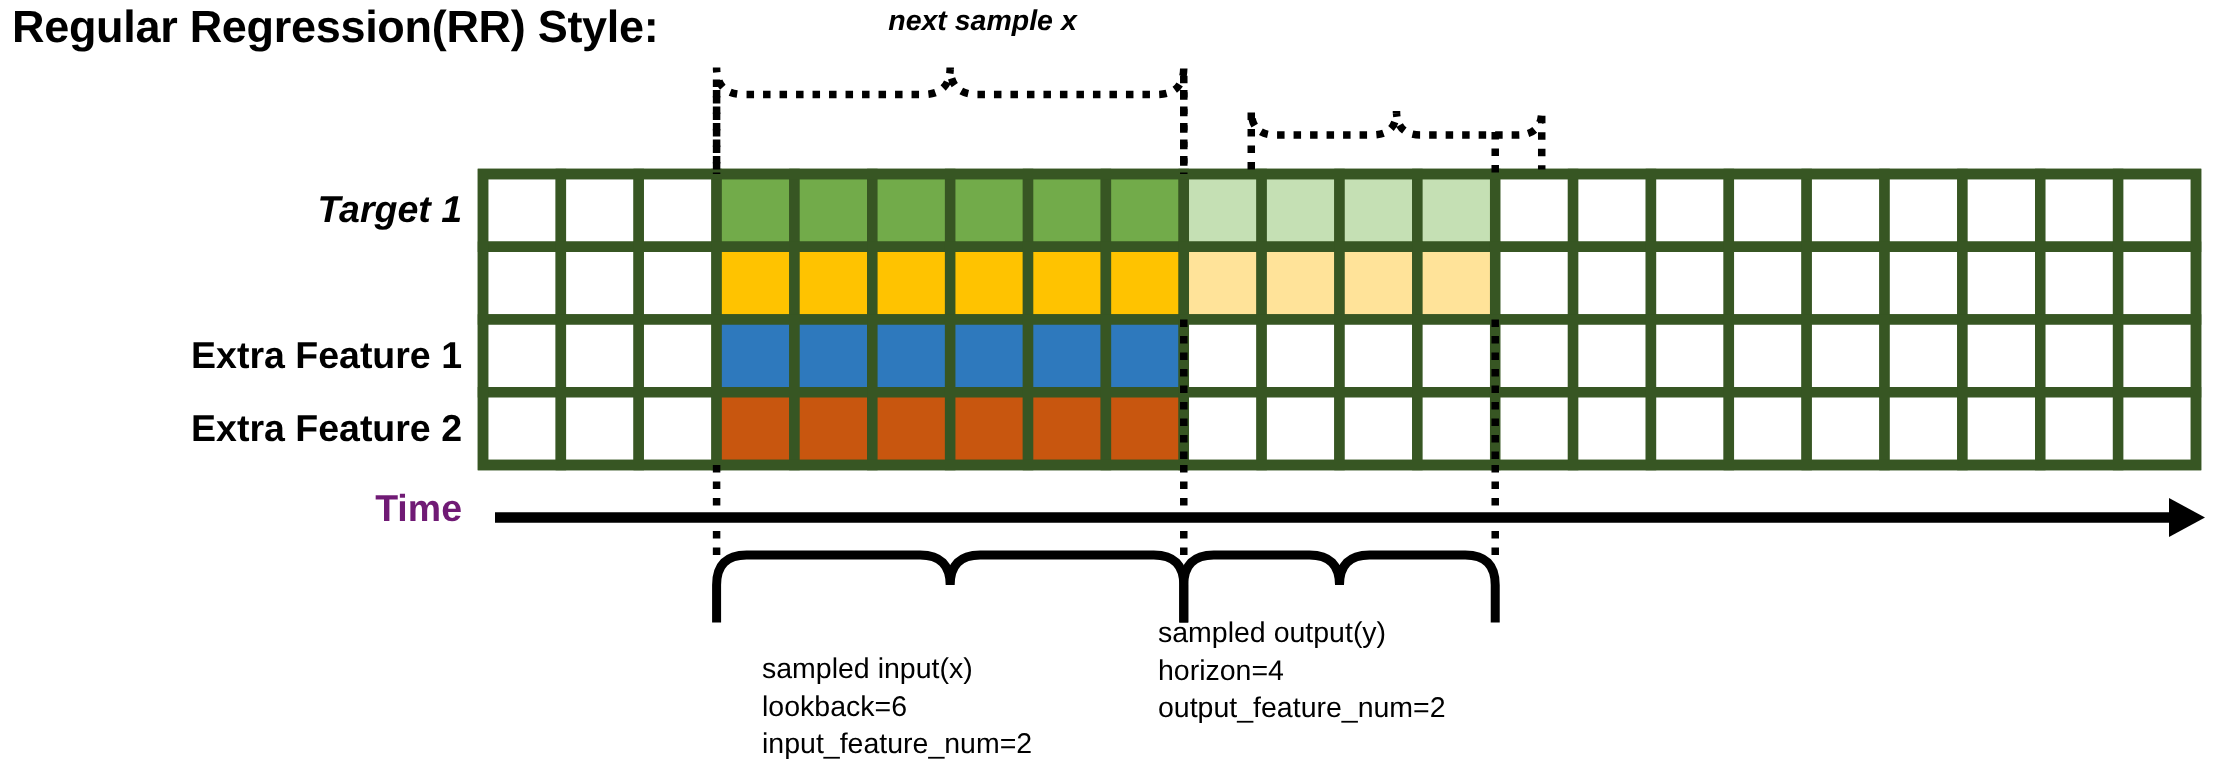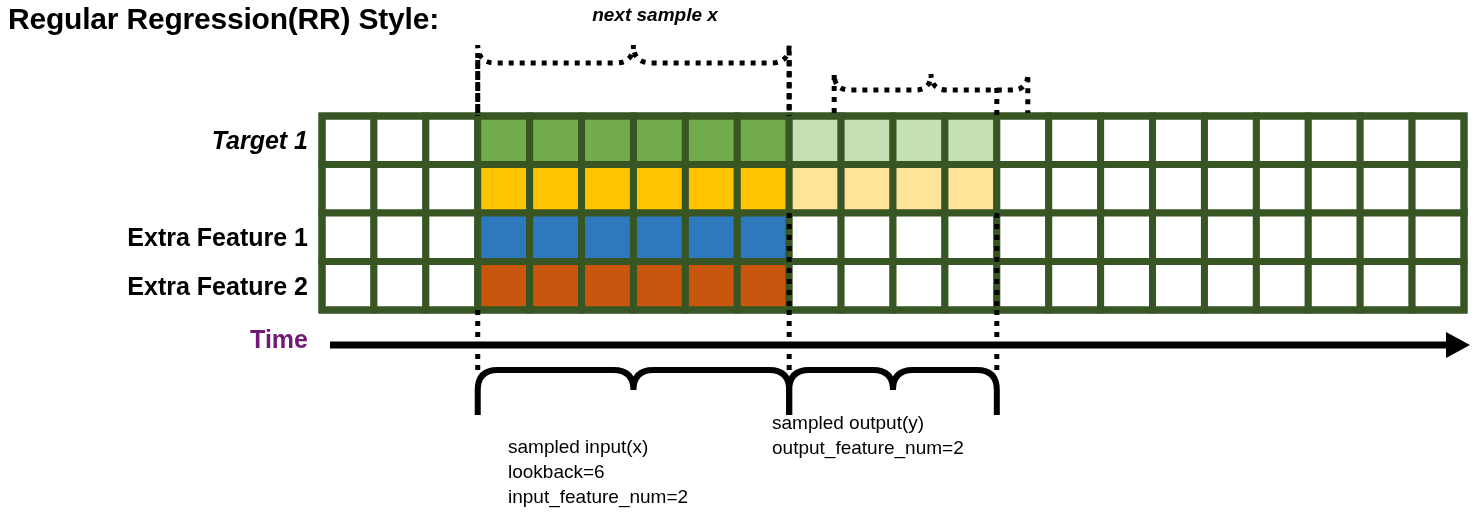--- a/index.html
+++ b/index.html
@@ -103,20 +103,21 @@
 
   <div class="abs" id="time-label">Time</div>
 
   <div class="abs caption" id="caption-input">
     <div>sampled input(x)</div>
     <div>lookback=6</div>
     <div>input_feature_num=2</div>
   </div>
   <div class="abs caption" id="caption-output">
     <div>sampled output(y)</div>
+    <div>horizon=4</div>
     <div>output_feature_num=2</div>
   </div>
 
   <svg id="vec" viewBox="0 0 1476 516">
       <g>
         <rect x="322" y="116" width="51.90909090909091" height="48.5" fill="#ffffff" stroke="#375623" stroke-width="7"></rect>
         <rect x="373.9090909090909" y="116" width="51.90909090909091" height="48.5" fill="#ffffff" stroke="#375623" stroke-width="7"></rect>
         <rect x="425.8181818181818" y="116" width="51.90909090909091" height="48.5" fill="#ffffff" stroke="#375623" stroke-width="7"></rect>
         <rect x="477.72727272727275" y="116" width="51.90909090909091" height="48.5" fill="#72ab4a" stroke="#375623" stroke-width="7"></rect>
         <rect x="529.6363636363636" y="116" width="51.90909090909091" height="48.5" fill="#72ab4a" stroke="#375623" stroke-width="7"></rect>

